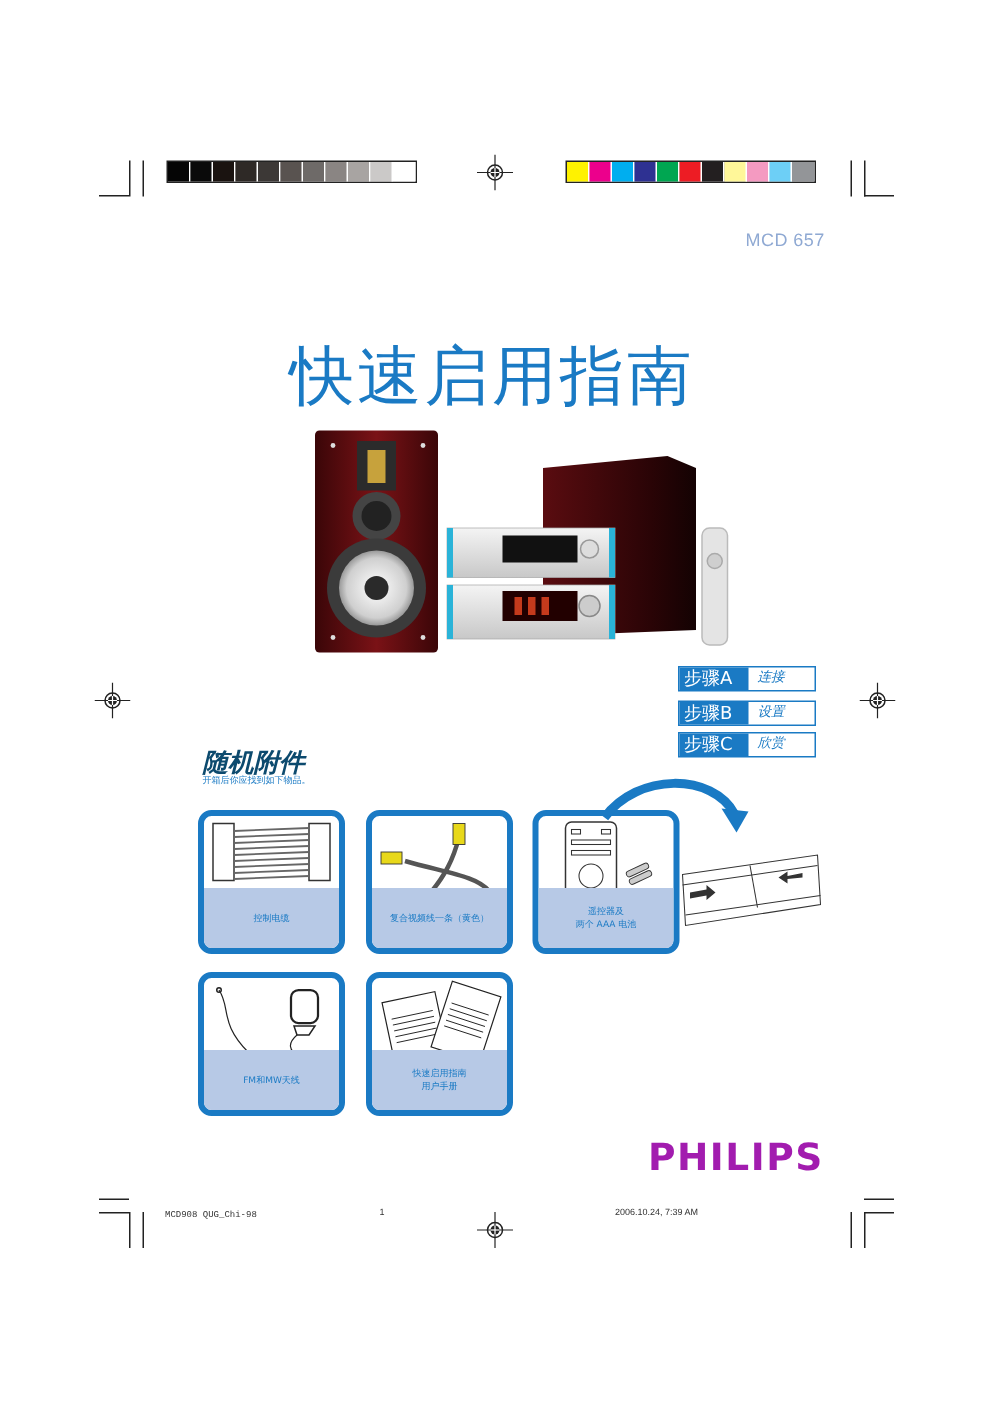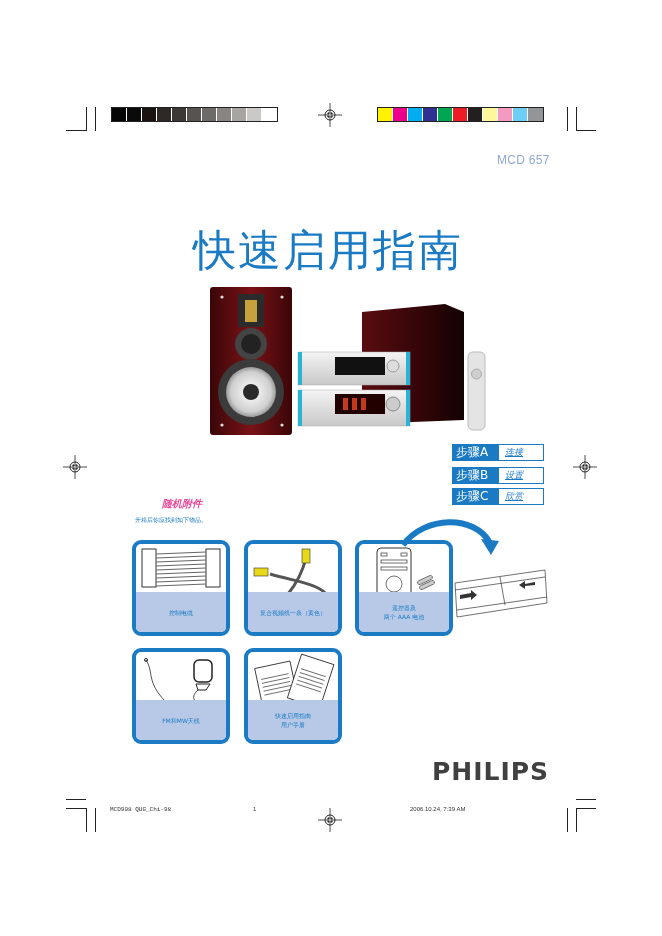--- a/index.html
+++ b/index.html
@@ -22,30 +22,30 @@
   .model { position:absolute; left:497px; top:153px; font-family:"Liberation Sans", sans-serif; font-size:12px; color:#8fa9d3; letter-spacing:0.3px; }
 
   .title { position:absolute; left:193px; top:222px; font-size:43px; color:#1a7ac4; letter-spacing:2px; font-family:"DejaVu Sans", sans-serif; font-weight:normal; }
 
   
   .product { position:absolute; left:200px; top:282px; width:290px; height:170px; }
 
   
   .step { position:absolute; left:452px; width:92px; height:17px; border:1px solid #1a7ac4; display:flex; background:#fff; }
   .step .lbl { background:#1a7ac4; color:#fff; font-size:12px; width:46px; height:15px; line-height:15px; padding-left:3px; white-space:nowrap; }
-  .step .val { color:#1a7ac4; font-size:9px; font-style:italic; line-height:15px; padding-left:6px;text-decoration:underline; }
-
-  .acc-title { position:absolute; left:135px; top:497px; font-size:10px; font-weight:bold; font-style:italic; color:#ec4899;margin-left:27px; }
+  .step .val { color:#1a7ac4; font-size:9px; font-style:italic; line-height:15px; padding-left:6px; }
+
+  .acc-title { position:absolute; left:135px; top:497px; font-size:17px; font-weight:bold; font-style:italic; color:#0c4a6e; }
   .acc-sub { position:absolute; left:135px; top:516px; font-size:6px; color:#1a7ac4; }
 
   .card { position:absolute; width:98px; height:96px; border:4px solid #1a7ac4; border-radius:9px; background:#fff; overflow:hidden; }
   .card .img { position:absolute; left:0; top:0; right:0; height:50px; }
   .card .cap { position:absolute; left:0; right:0; bottom:0; height:40px; background:#b7c9e6; color:#1a7ac4; font-size:6px; display:flex; align-items:center; justify-content:center; text-align:center; line-height:9px; flex-direction:column; }
 
-  .philips { position:absolute; left:432px; top:757px; font-family:"DejaVu Sans", sans-serif; font-weight:bold; font-size:25px; color:#404040; letter-spacing:1px; }
+  .philips { position:absolute; left:432px; top:757px; font-family:"DejaVu Sans", sans-serif; font-weight:bold; font-size:25px; color:#a21caf; letter-spacing:1px; }
 
   .foot { position:absolute; font-size:6px; color:#333; font-family:"Liberation Sans", sans-serif; }
   .foot.mono { font-family:"Liberation Mono", monospace; }
 </style>
 </head>
 <body>
 
 <div>
   <div class="crop-h" style="left:66px;top:130px;width:20px;"></div>
   <div class="crop-v" style="left:86px;top:107px;height:24px;"></div>

